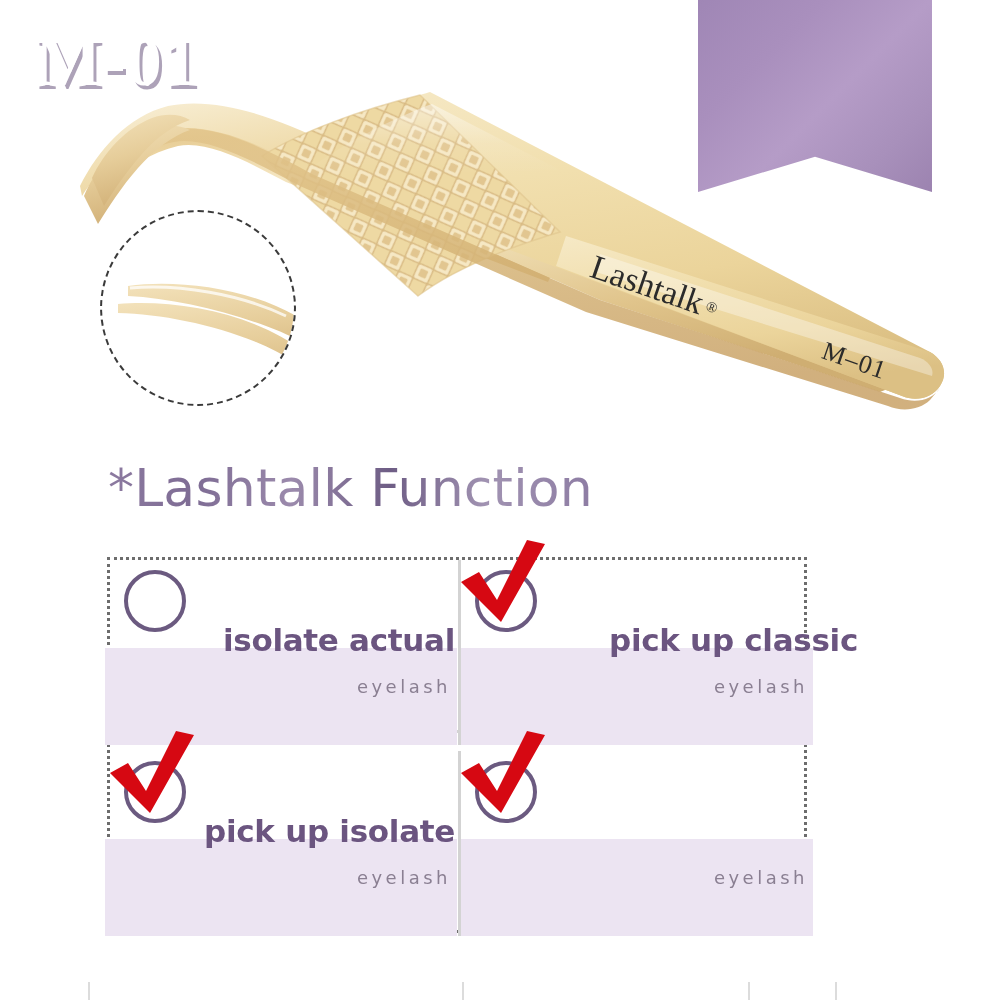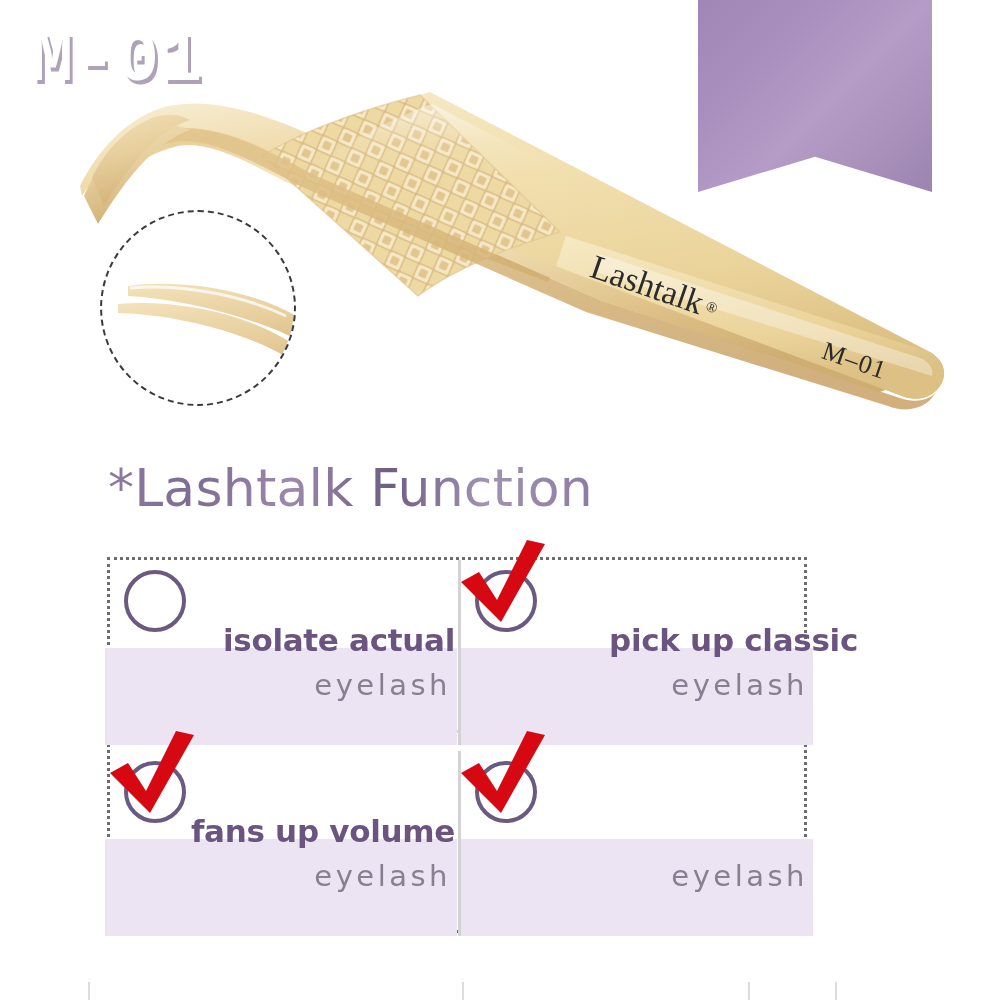--- a/index.html
+++ b/index.html
@@ -43,21 +43,21 @@
   #model-banner-label {
     position: absolute;
     left: 0; top: 22px;
     width: 234px;
     text-align: center;
     font-size: 70px;
     font-weight: bold;
     color: #ffffff;
     letter-spacing: 1px;
     text-shadow: 3px 4px 0 rgba(105,85,125,0.55);
-    font-family: Liberation Mono, monospace;
+    font-family: Liberation Serif, serif;
   }
 
   
   #tweezer {
     position: absolute;
     left: 0; top: 0;
     width: 1000px;
     height: 440px;
     pointer-events: none;
   }
@@ -177,24 +177,24 @@
     font-size: 31px;
     font-weight: bold;
     color: #6b5580;
     white-space: nowrap;
     letter-spacing: -0.3px;
     font-family: "DejaVu Sans", sans-serif;
   }
   .cell-sub {
     position: absolute;
     left: 0;
-    top: 108px;
+    top: 116px;
     width: 341px;
     text-align: right;
-    font-size: 29px;
+    font-size: 18px;
     color: #8a7f92;
     letter-spacing: 3.5px;
     white-space: nowrap;
     font-family: "DejaVu Sans", sans-serif;
   }
   .cell-c1 .cell-title { width: 352px; margin-left: 45px; }
   .cell-c1 .cell-sub { width: 347px; }
 
   
   .bottom-tick {
@@ -394,21 +394,21 @@
     </div>
 
     <div class="grid-cell cell-r1 cell-c0">
       <div class="cell-band"></div>
       <div class="check-marker">
         <div class="check-circle"></div>
         <svg class="check-tick" viewBox="0 0 96 96">
           <path d="M 4,44 L 22,34 L 40,62 L 70,2 L 88,6 L 44,84 Z" fill="#d60812"></path>
         </svg>
       </div>
-      <div class="cell-title">fans up volume</div>
+      <div class="cell-title">pick up isolate</div>
       <div class="cell-sub">eyelash</div>
     </div>
 
     <div class="grid-cell cell-r1 cell-c1">
       <div class="cell-band"></div>
       <div class="check-marker">
         <div class="check-circle"></div>
         <svg class="check-tick" viewBox="0 0 96 96">
           <path d="M 4,44 L 22,34 L 40,62 L 70,2 L 88,6 L 44,84 Z" fill="#d60812"></path>
         </svg>

